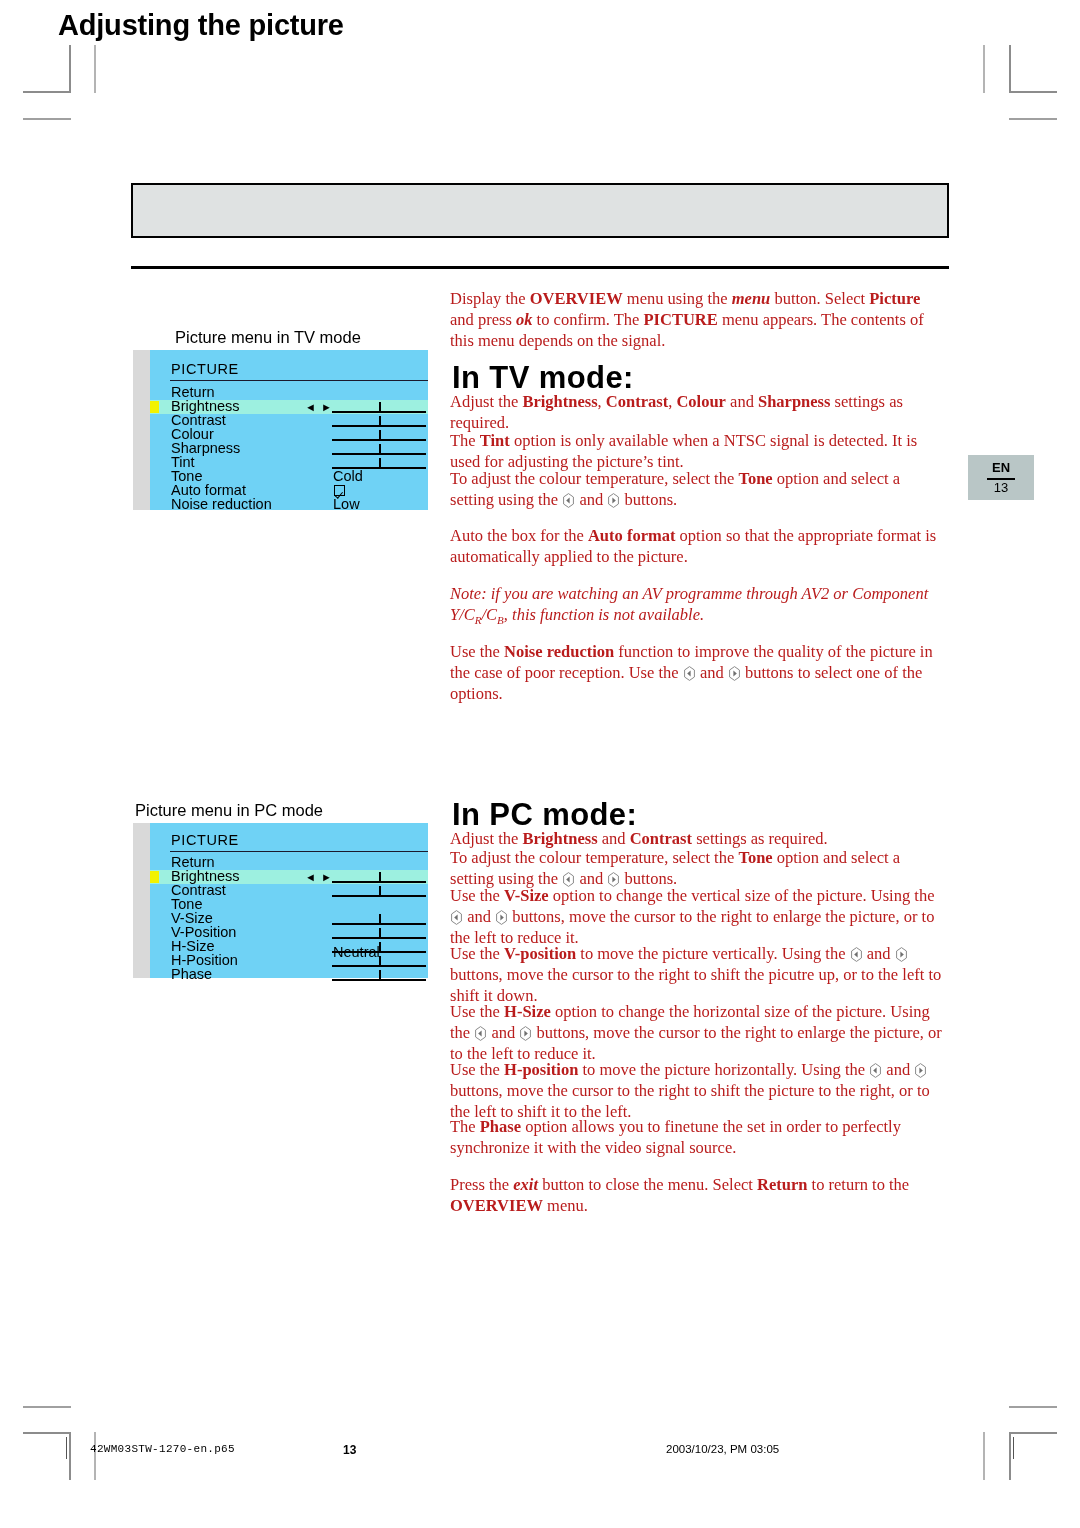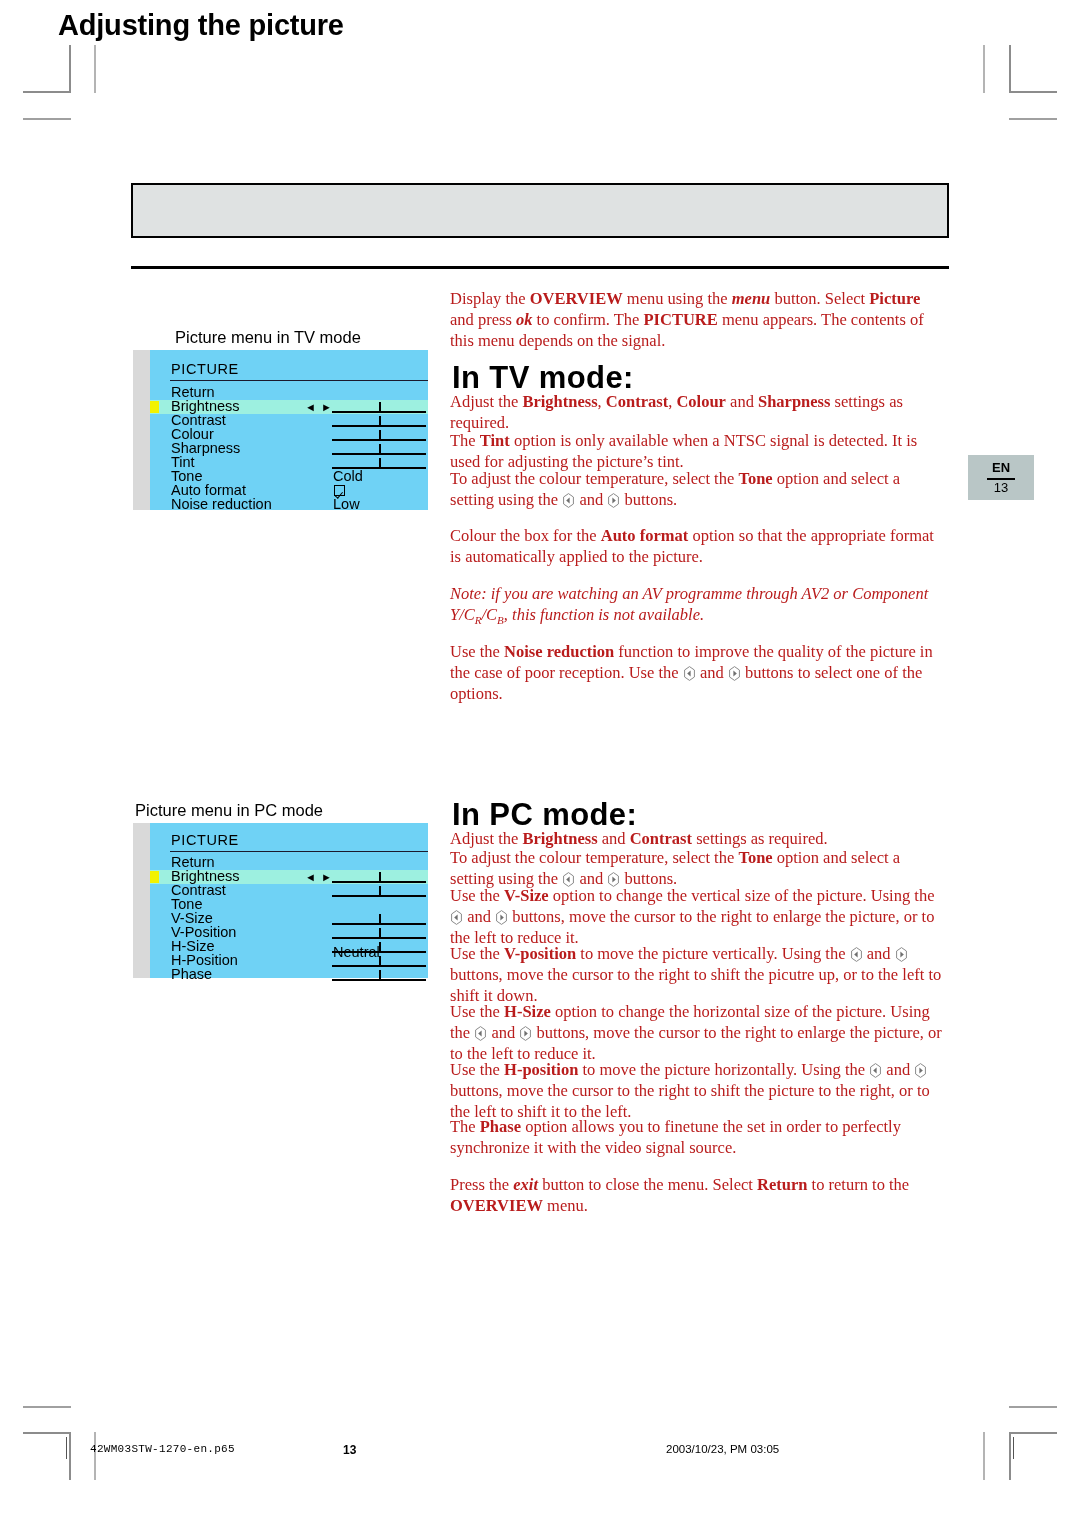--- a/index.html
+++ b/index.html
@@ -326,21 +326,21 @@
   <span>To adjust the colour temperature, select the </span><b>Tone</b><span> option and select a setting using the </span><span class="btn-glyph"><svg width="11" height="15" viewBox="0 0 11 15">
         <polygon points="5.5,0.6 10.4,4 10.4,11 5.5,14.4 0.6,11 0.6,4" fill="none" stroke="#8a8a8a" stroke-width="1"></polygon>
         <polygon points="6.6,4.4 6.6,10.6 3.2,7.5" fill="#6f6f6f"></polygon>
       </svg></span><span> and </span><span class="btn-glyph"><svg width="11" height="15" viewBox="0 0 11 15">
         <polygon points="5.5,0.6 10.4,4 10.4,11 5.5,14.4 0.6,11 0.6,4" fill="none" stroke="#8a8a8a" stroke-width="1"></polygon>
         <polygon points="4.4,4.4 4.4,10.6 7.8,7.5" fill="#6f6f6f"></polygon>
       </svg></span><span> buttons.</span>
 </div>
 
 <div class="copy" style="left:450px; top:525px; width:492px;">
-  <span>Colour the box for the </span><b>Auto format</b><span> option so that the appropriate format is automatically applied to the picture.</span>
+  <span>Auto the box for the </span><b>Auto format</b><span> option so that the appropriate format is automatically applied to the picture.</span>
 </div>
 
 <div class="copy" style="left:450px; top:583px; width:498px; font-style:italic;">
   <span>Note: if you are watching an AV programme through AV2 or Component Y/C</span><span class="sub">R</span><span>/C</span><span class="sub">B</span><span>, this function is not available.</span>
 </div>
 
 <div class="copy" style="left:450px; top:641px; width:498px;">
   <span>Use the </span><b>Noise reduction</b><span> function to improve the quality of the picture in the case of poor reception. Use the </span><span class="btn-glyph"><svg width="11" height="15" viewBox="0 0 11 15">
         <polygon points="5.5,0.6 10.4,4 10.4,11 5.5,14.4 0.6,11 0.6,4" fill="none" stroke="#8a8a8a" stroke-width="1"></polygon>
         <polygon points="6.6,4.4 6.6,10.6 3.2,7.5" fill="#6f6f6f"></polygon>

